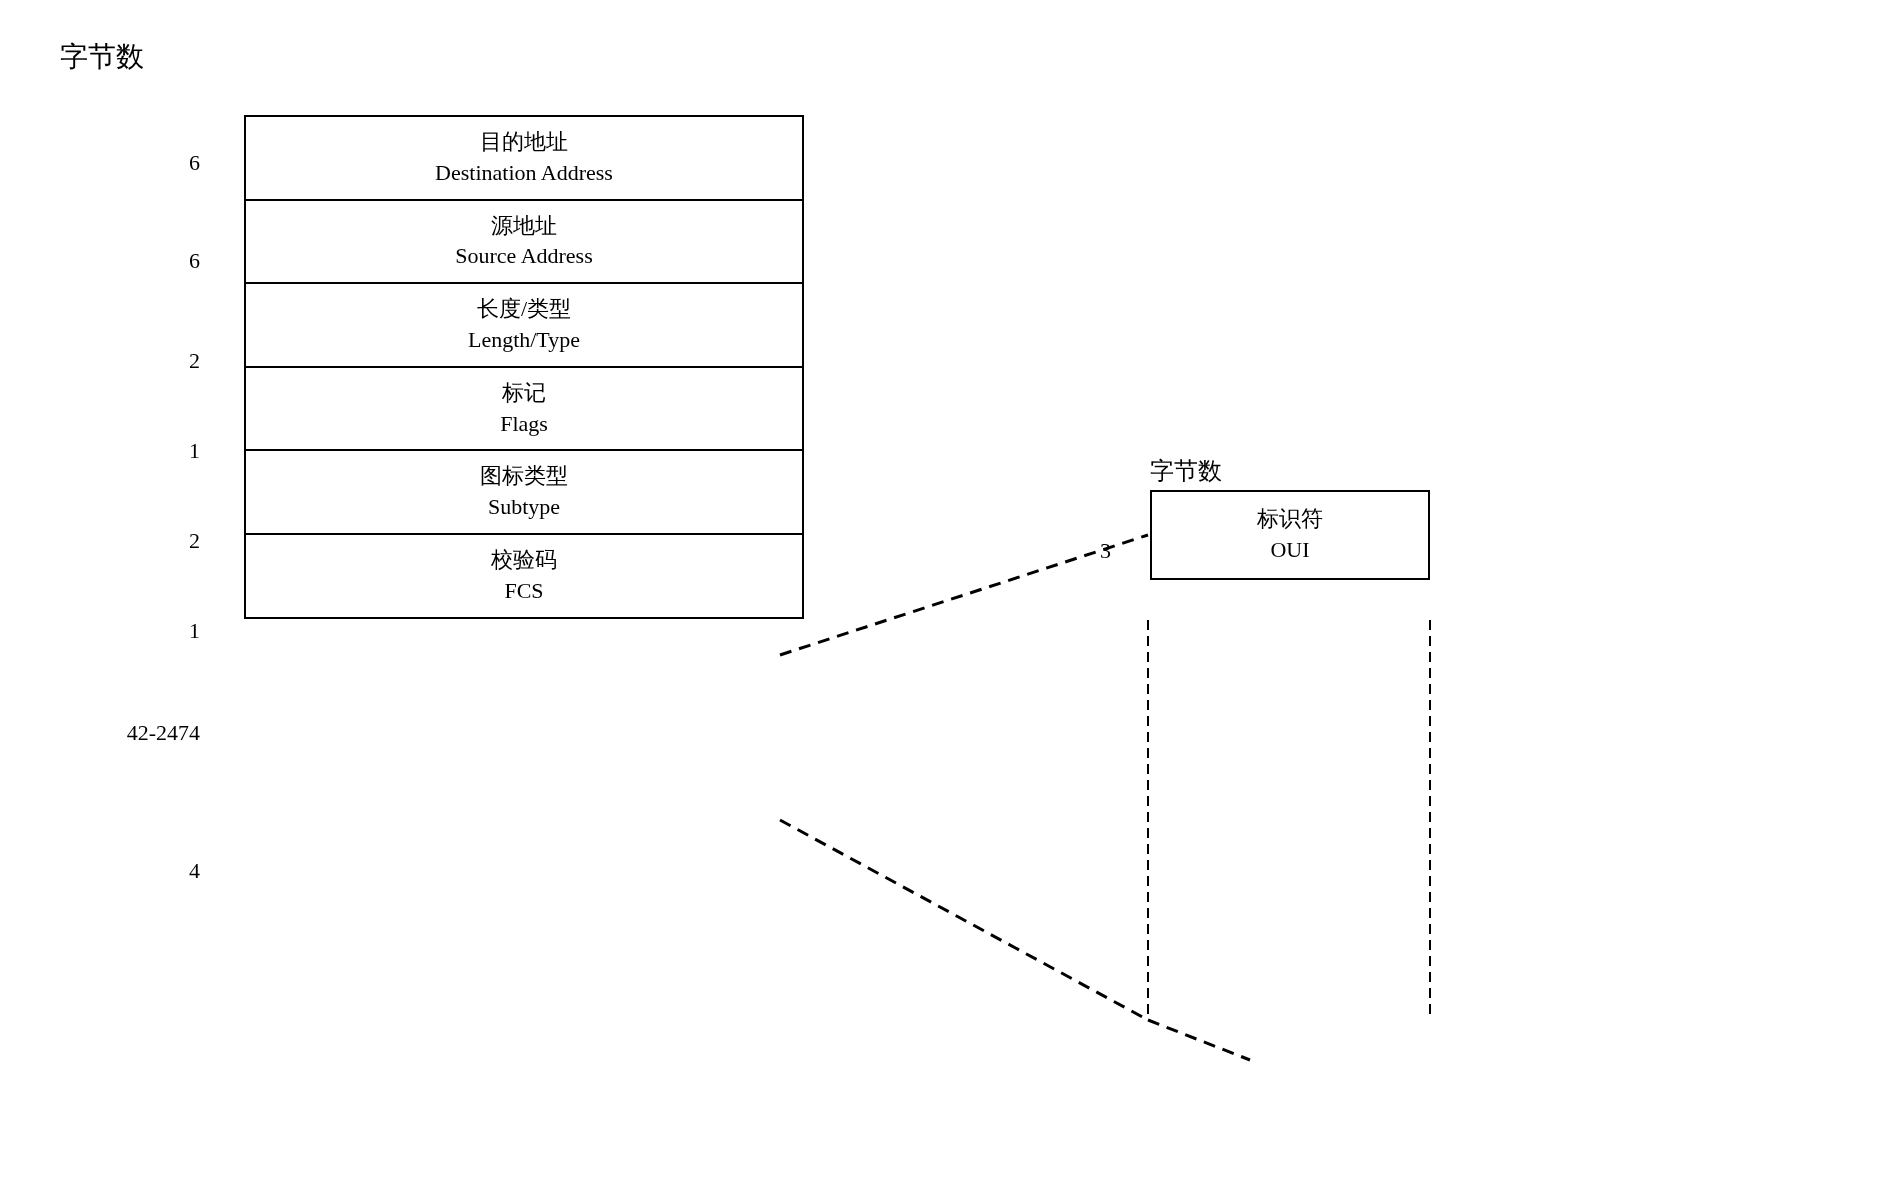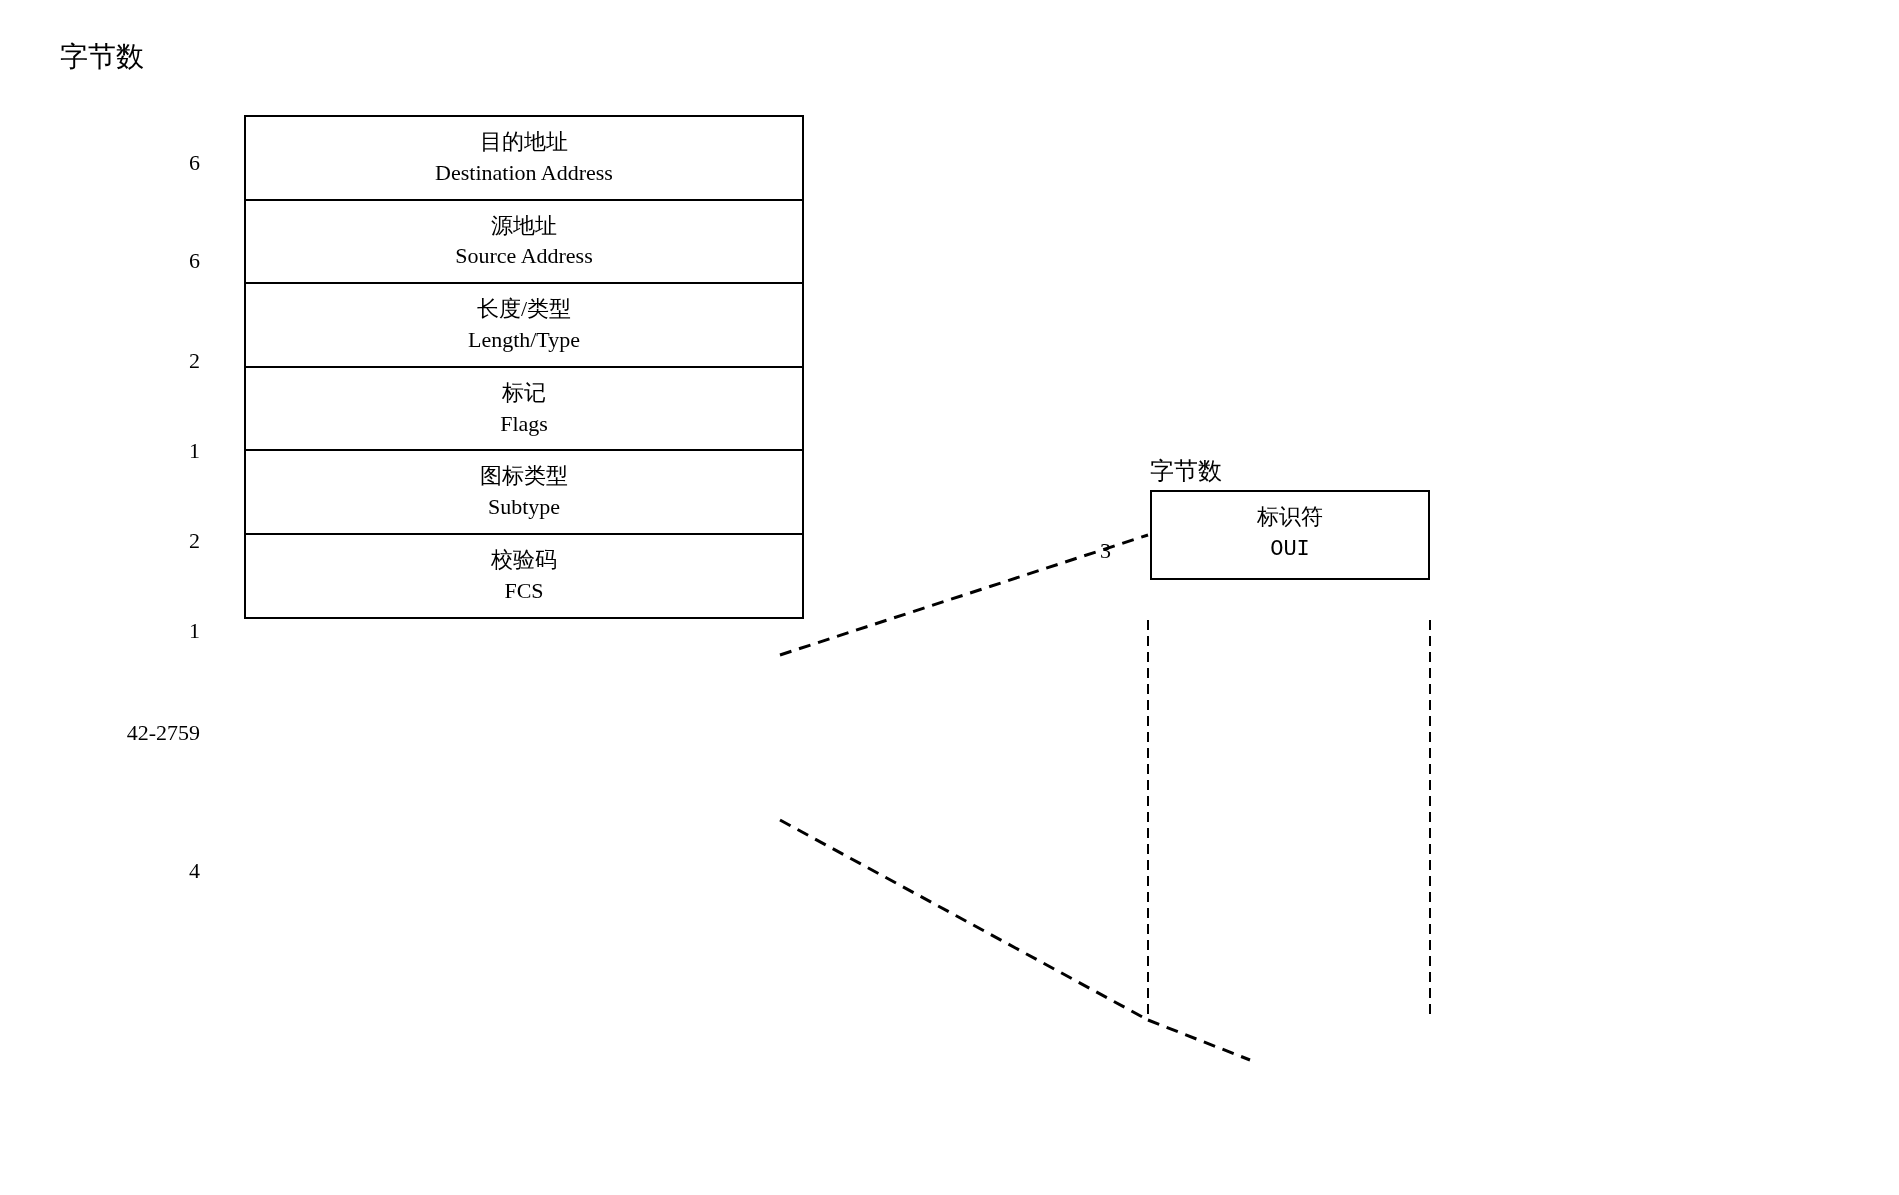--- a/index.html
+++ b/index.html
@@ -100,21 +100,21 @@
 <body>
 
 <div class="page-title">字节数</div>
 
 <div class="row-label label-dest">6</div>
 <div class="row-label label-src">6</div>
 <div class="row-label label-lt">2</div>
 <div class="row-label label-sub">1</div>
 <div class="row-label label-flags">2</div>
 <div class="row-label label-code">1</div>
-<div class="row-label label-data">42-2759</div>
+<div class="row-label label-data">42-2474</div>
 <div class="row-label label-fcs">4</div>
 
 <table class="main-table">
   <tbody id="main-tbody">
   <tr>
         <td>目的地址<br>Destination Address</td>
       </tr>
       <tr>
         <td>源地址<br>Source Address</td>
       </tr>
@@ -133,21 +133,21 @@
     </tbody>
 </table>
 
 <div class="right-title">字节数</div>
 
 <div class="right-label-3">3</div>
 
 <table class="right-box">
   <tbody id="right-tbody">
   <tr>
-        <td style="width: 280px; height: 71px; font-family: Liberation Mono, monospace;">标识符<br>OUI</td>
+        <td style="width: 280px; height: 71px;">标识符<br>OUI</td>
       </tr>
     </tbody>
 </table>
 
 <svg class="dashed-lines">
 
   <line x1="780" y1="655" x2="1148" y2="535" stroke="#000" stroke-width="3" stroke-dasharray="12,8"></line>
 
   <line x1="780" y1="820" x2="1148" y2="1020" stroke="#000" stroke-width="3" stroke-dasharray="12,8"></line>
 

